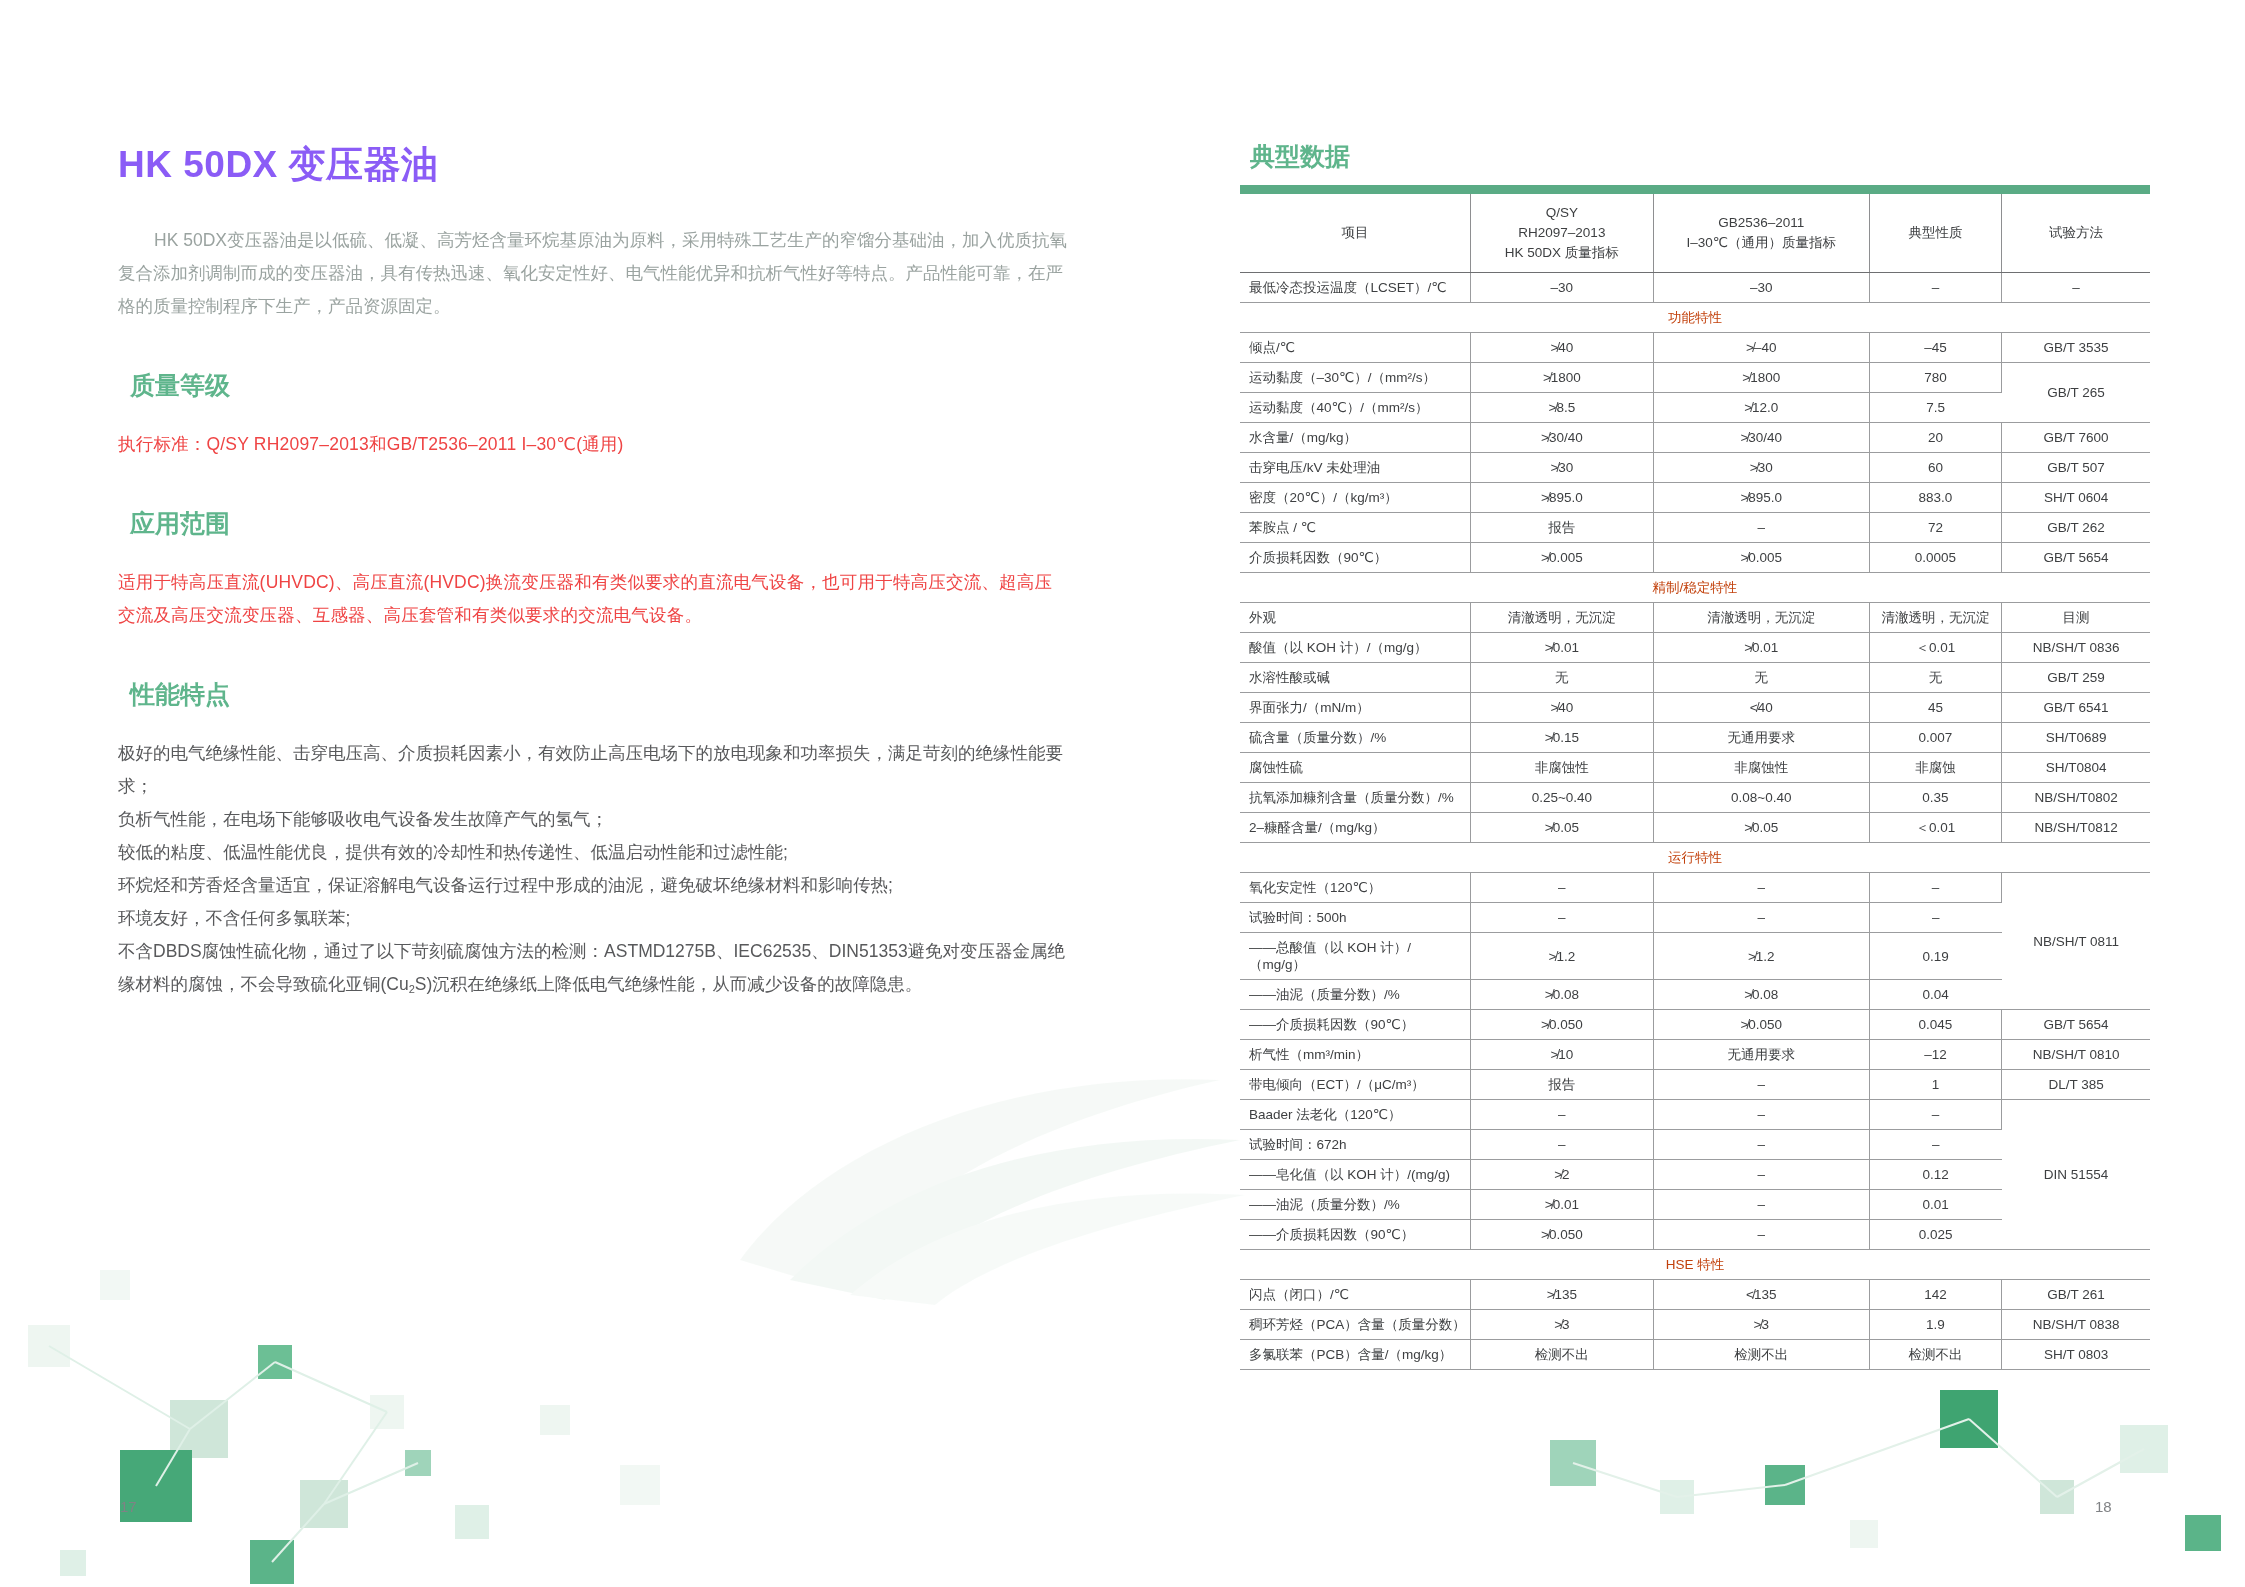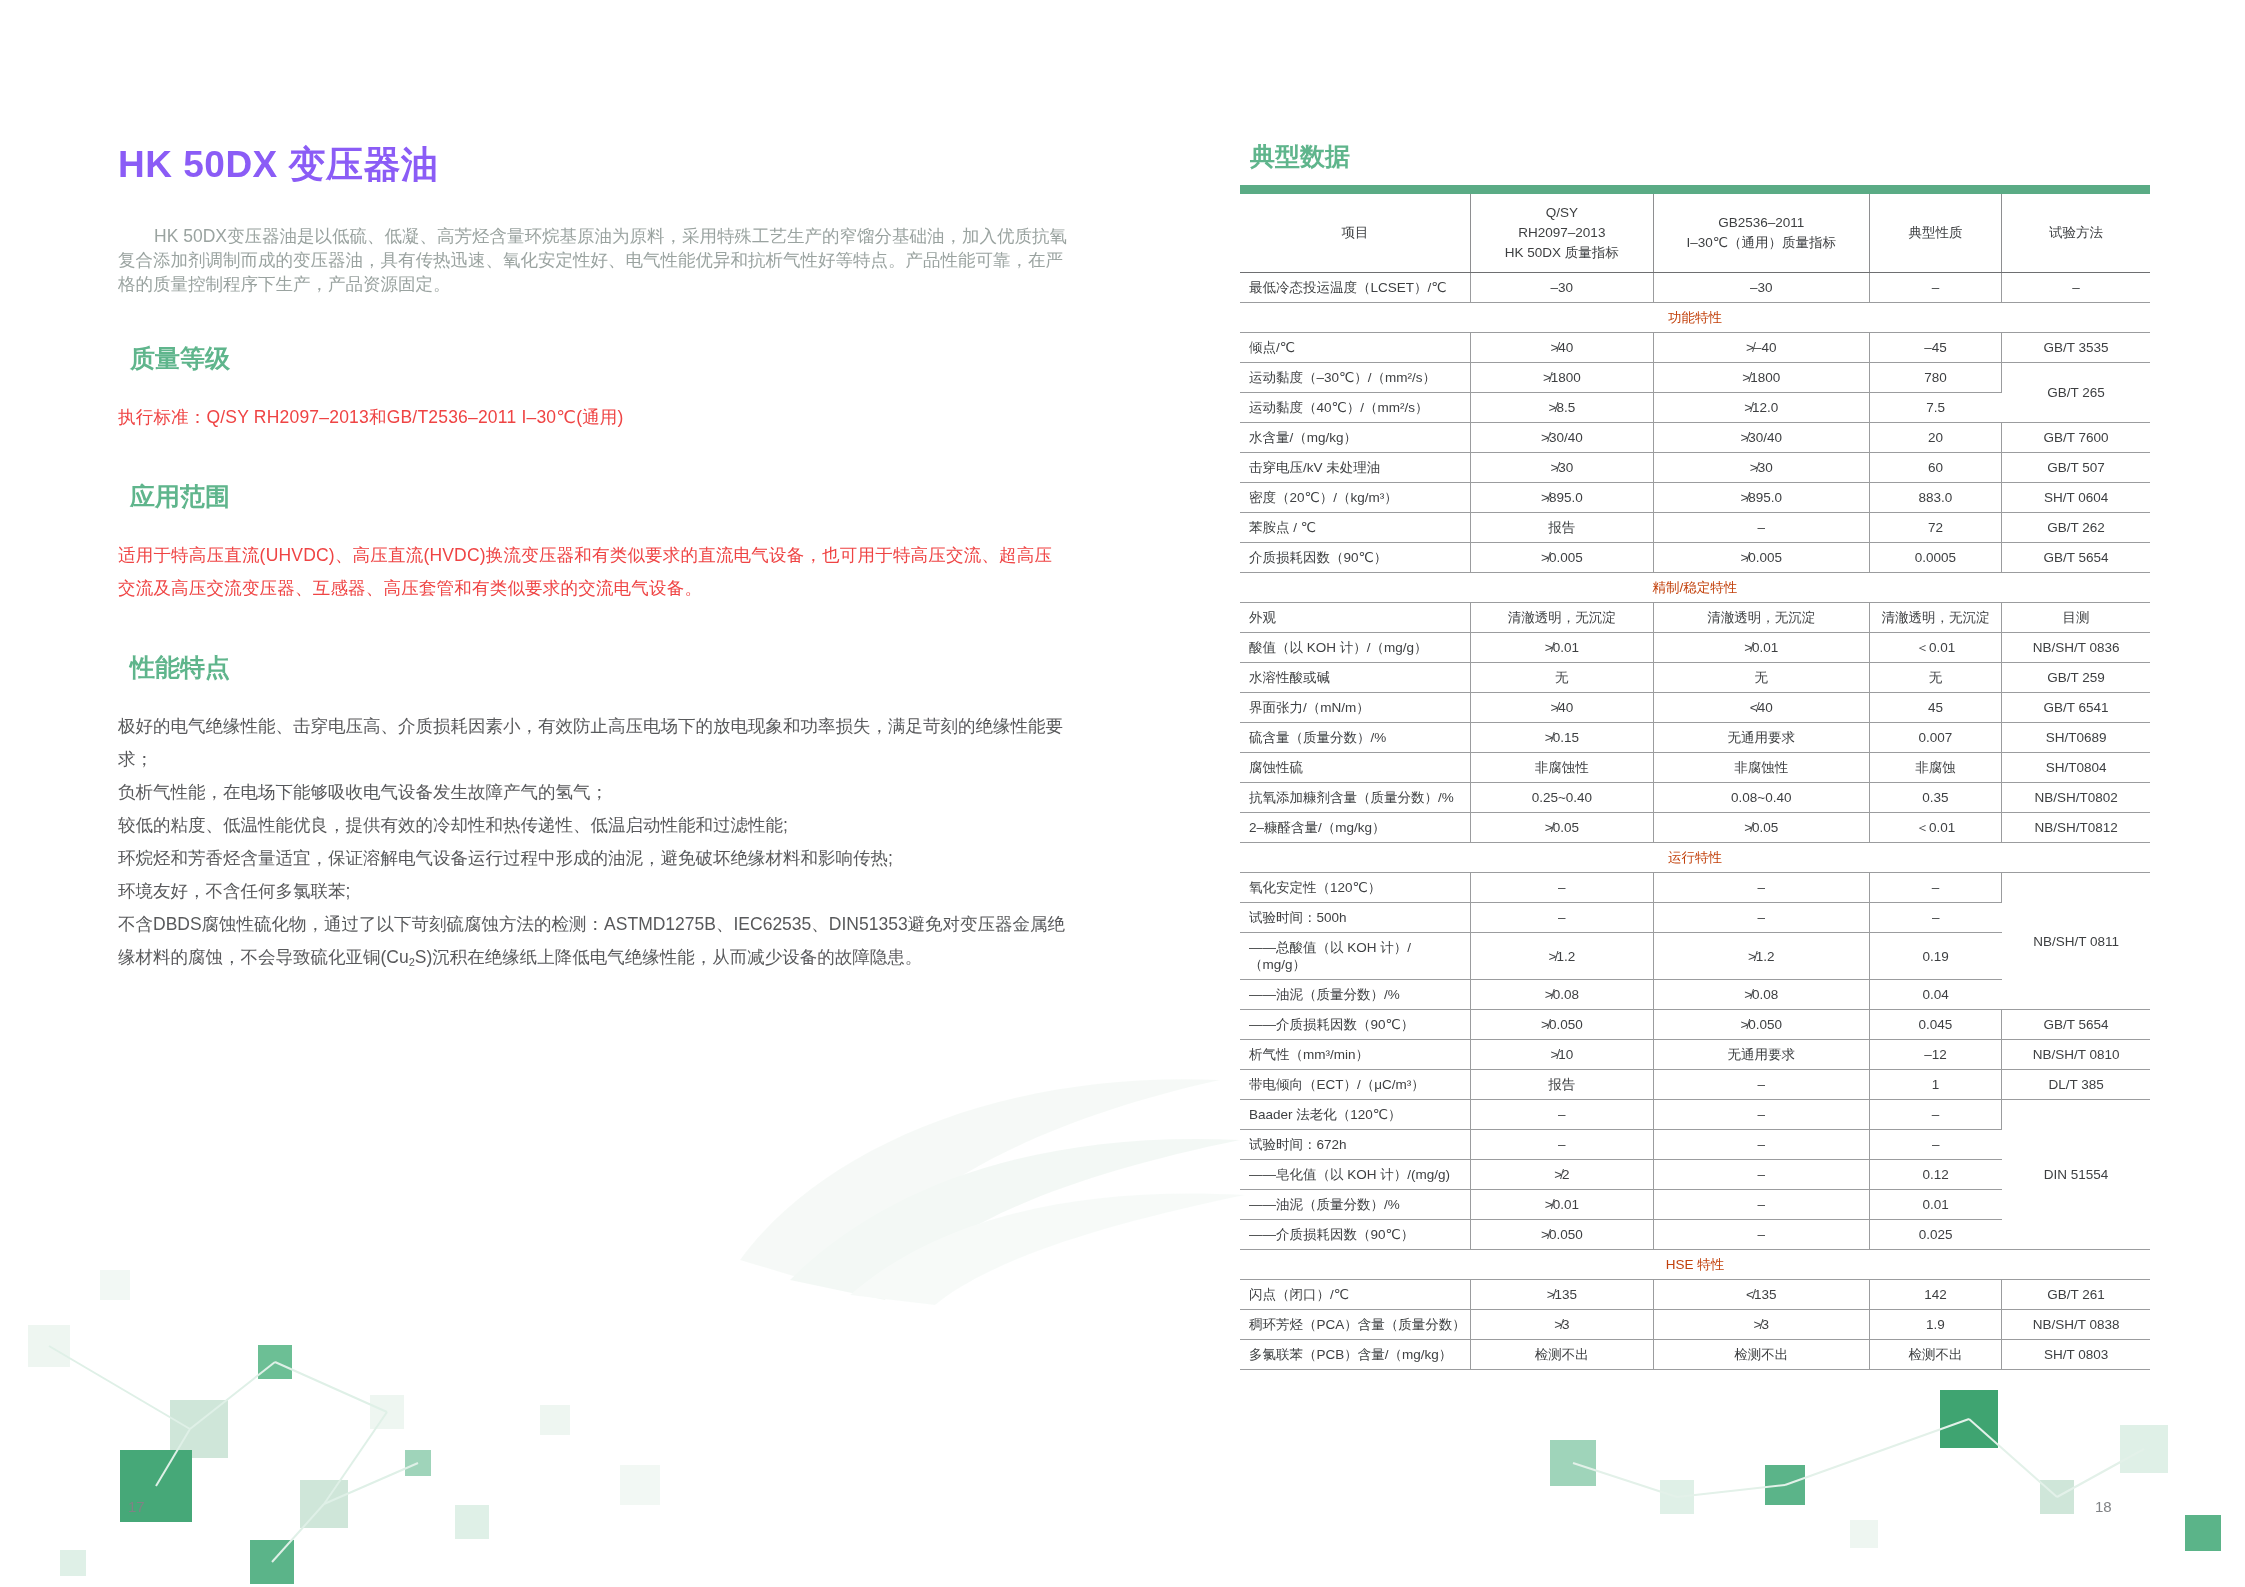--- a/index.html
+++ b/index.html
@@ -55,21 +55,21 @@
     margin: 0;
     font-size: 17.5px;
     line-height: 33px;
     color: #7f8487;
     letter-spacing: .2px;
   }
   p.body.dark { color: #ef4444; }
   p.intro {
     margin: 0;
     font-size: 17.5px;
-    line-height: 24px;
+    line-height: 33px;
     color: #9aa3a0;
     text-indent: 36px;
   }
   .feature-lines { }
   .feature-lines div {
     font-size: 17.5px;
     line-height: 33px;
     color: #58595b;
   }
   sub { font-size: 11px; vertical-align: -3px; }
@@ -146,21 +146,21 @@
   col.c-gb     { width: 192px; }
   col.c-typ    { width: 118px; }
   col.c-meth   { width: 132px; }
 
   
   .pageno {
     position: absolute;
     font-size: 15px;
     color: #808285;
   }
-  .pageno.left { left: 128px; top: 1498px; }
+  .pageno.left { left: 120px; top: 1498px; }
   .pageno.right { left: 2095px; top: 1498px; }
 </style>
 </head>
 <body>
 
 <svg class="decor swoosh" viewBox="0 0 560 300" width="560" height="300">
   <path d="M40 250 C120 140 300 60 520 70 C340 110 200 180 140 280 Z" fill="#eef5f0"></path>
   <path d="M90 270 C180 180 330 120 540 130 C370 165 240 215 185 290 Z" fill="#e8f2ec"></path>
   <path d="M150 285 C230 215 360 175 545 185 C400 215 290 250 235 295 Z" fill="#f0f7f3"></path>
 </svg>

